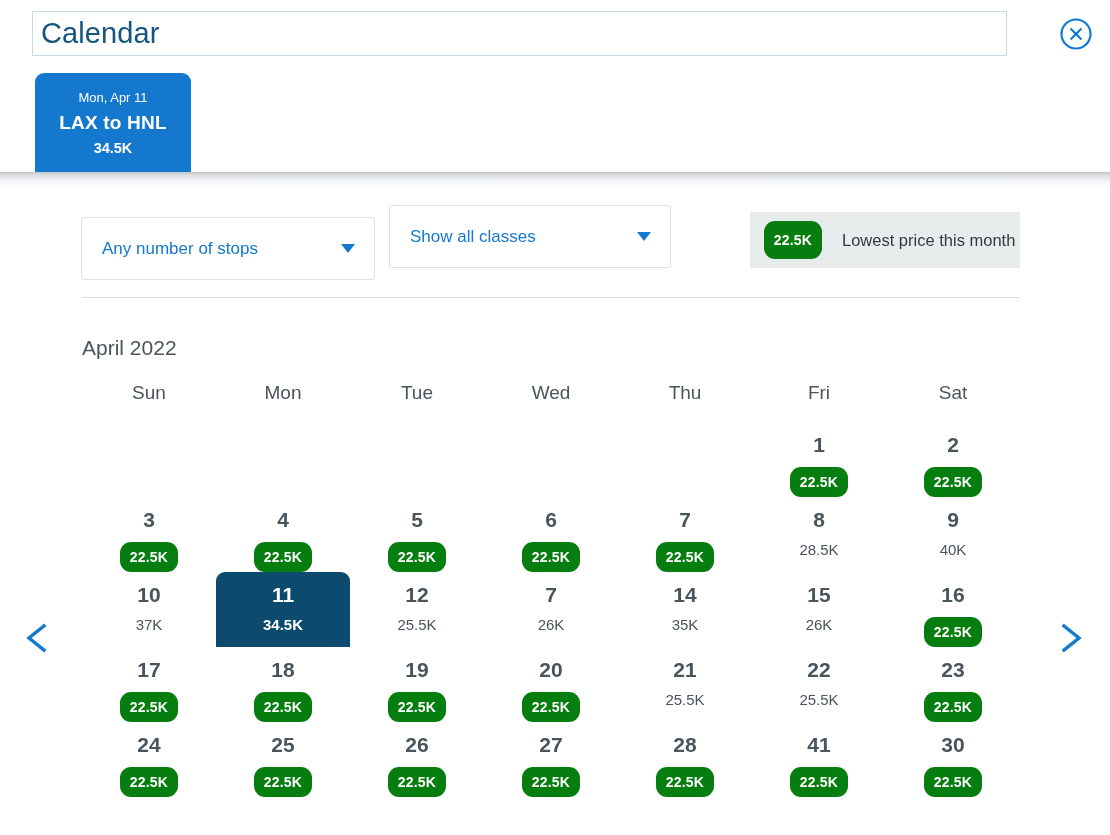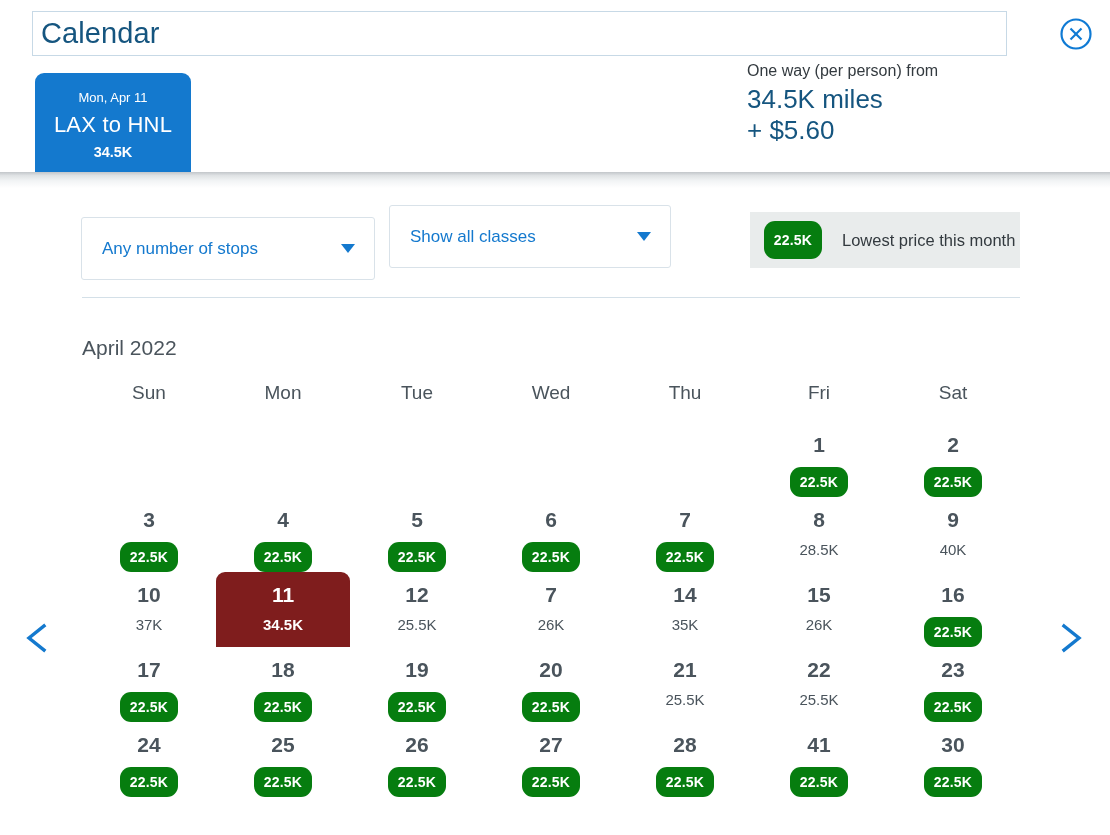--- a/index.html
+++ b/index.html
@@ -46,21 +46,21 @@
     background: #1479ce;
     border-radius: 9px 9px 0 0;
     display: flex;
     flex-direction: column;
     align-items: center;
     justify-content: flex-start;
     padding-top: 17px;
     color: #ffffff;
   }
   .flight-date { font-size: 13px; font-weight: 400; margin-bottom: 7px; }
-  .flight-route { font-size: 22px; font-weight: normal; margin-bottom: 6px; letter-spacing: 0.2px; }
+  .flight-route { font-size: 19px; font-weight: bold; margin-bottom: 6px; letter-spacing: 0.2px; }
   .flight-miles { font-size: 14.5px; font-weight: bold; }
 
   .price-block {
     position: absolute;
     left: 747px; top: 62px;
   }
   .price-label {
     font-size: 16px;
     color: #333a3f;
     margin-bottom: 4px;
@@ -186,21 +186,21 @@
     font-weight: bold;
     line-height: 1;
     margin-bottom: 12px;
   }
   .price-plain {
     font-size: 15px;
     color: #4a545c;
     line-height: 1;
   }
   .cal-cell.selected {
-    background: #7f1d1d;
+    background: #0c4a6e;
     border-radius: 9px 9px 0 0;
   }
   .cal-cell.selected .day-num { color: #ffffff; }
   .cal-cell.selected .price-plain { color: #ffffff; font-weight: bold; font-size: 15px; }
   .cal-cell.empty { visibility: hidden; }
 
   
   .nav-arrow {
     position: absolute;
     width: 36px; height: 40px;
@@ -225,25 +225,20 @@
       <line x1="22.5" y1="11.5" x2="11.5" y2="22.5" stroke="#0f7ad4" stroke-width="2.2"></line>
     </svg>
   </div>
 
   <div class="flight-card">
     <span class="flight-date">Mon, Apr 11</span>
     <span class="flight-route">LAX to HNL</span>
     <span class="flight-miles">34.5K</span>
   </div>
 
-  <div class="price-block">
-    <div class="price-label">One way (per person) from</div>
-    <div class="price-main">34.5K miles</div>
-    <div class="price-main">+ $5.60</div>
-  </div>
 
   <div class="header-shadow"></div>
 </div>
 
 <div class="filter-bar">
 
   <div class="select-box select-stops">
     <span class="select-label">Any number of stops</span>
     <span class="caret"></span>
   </div>

